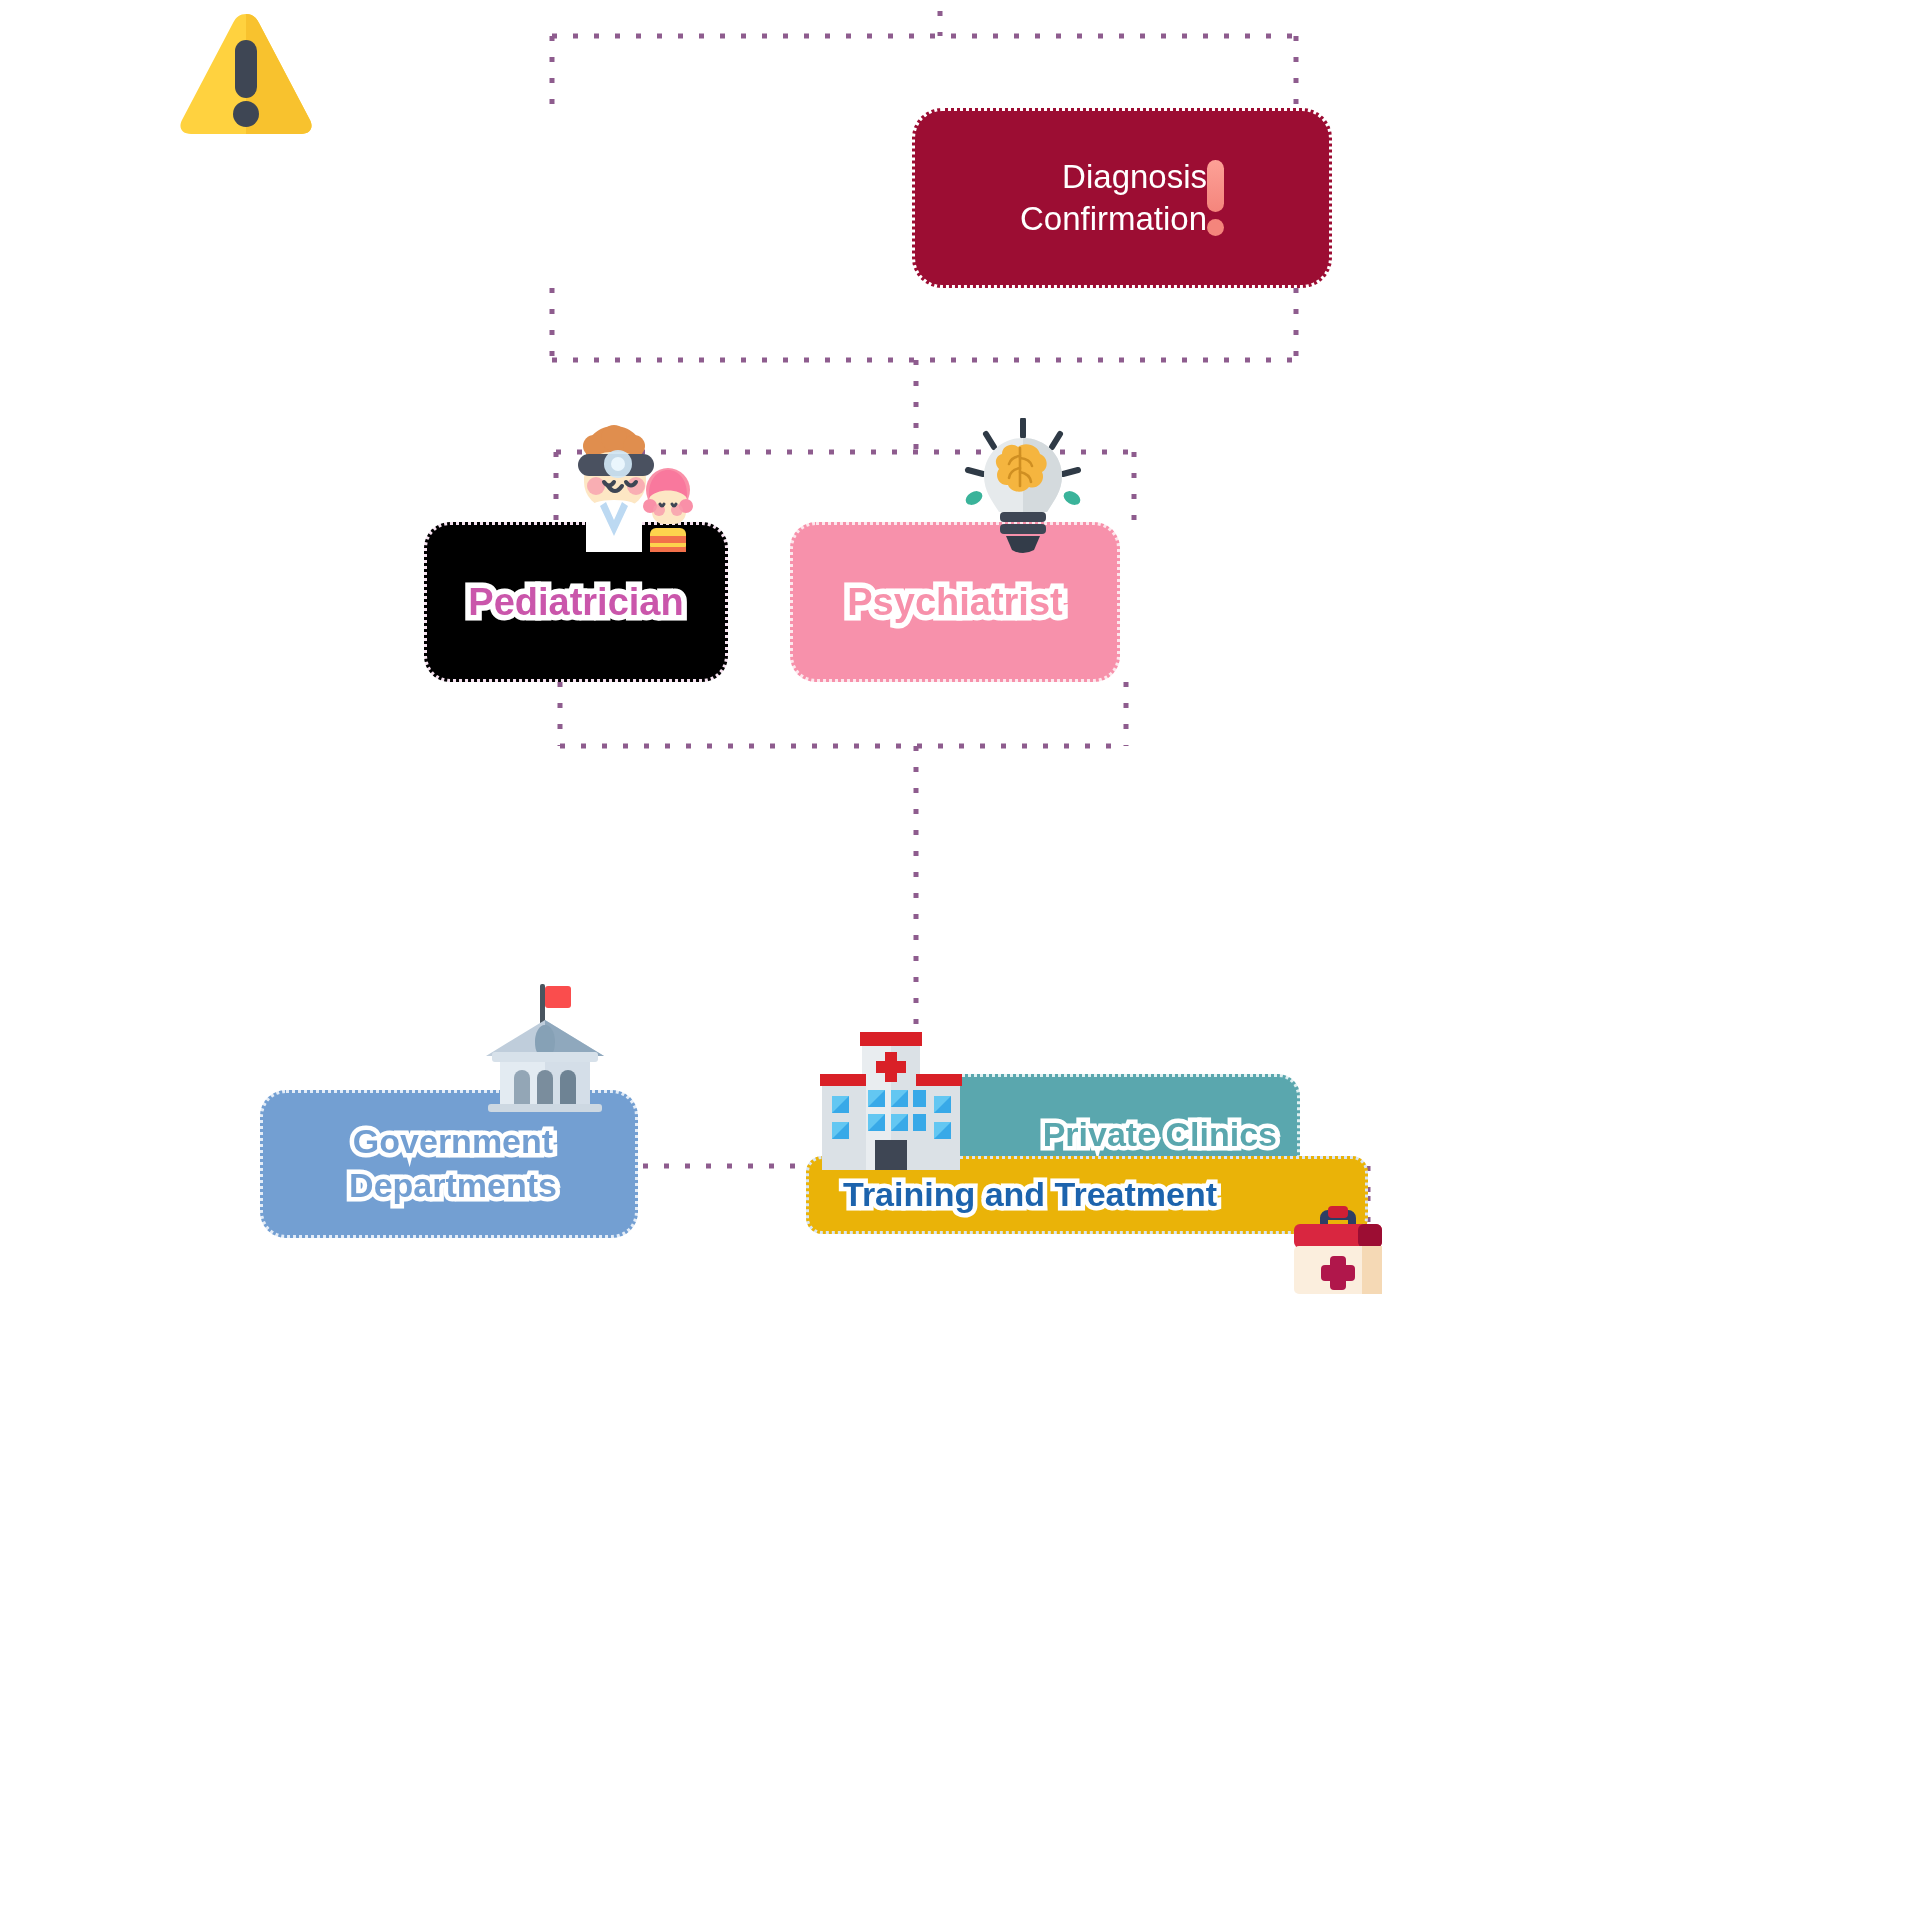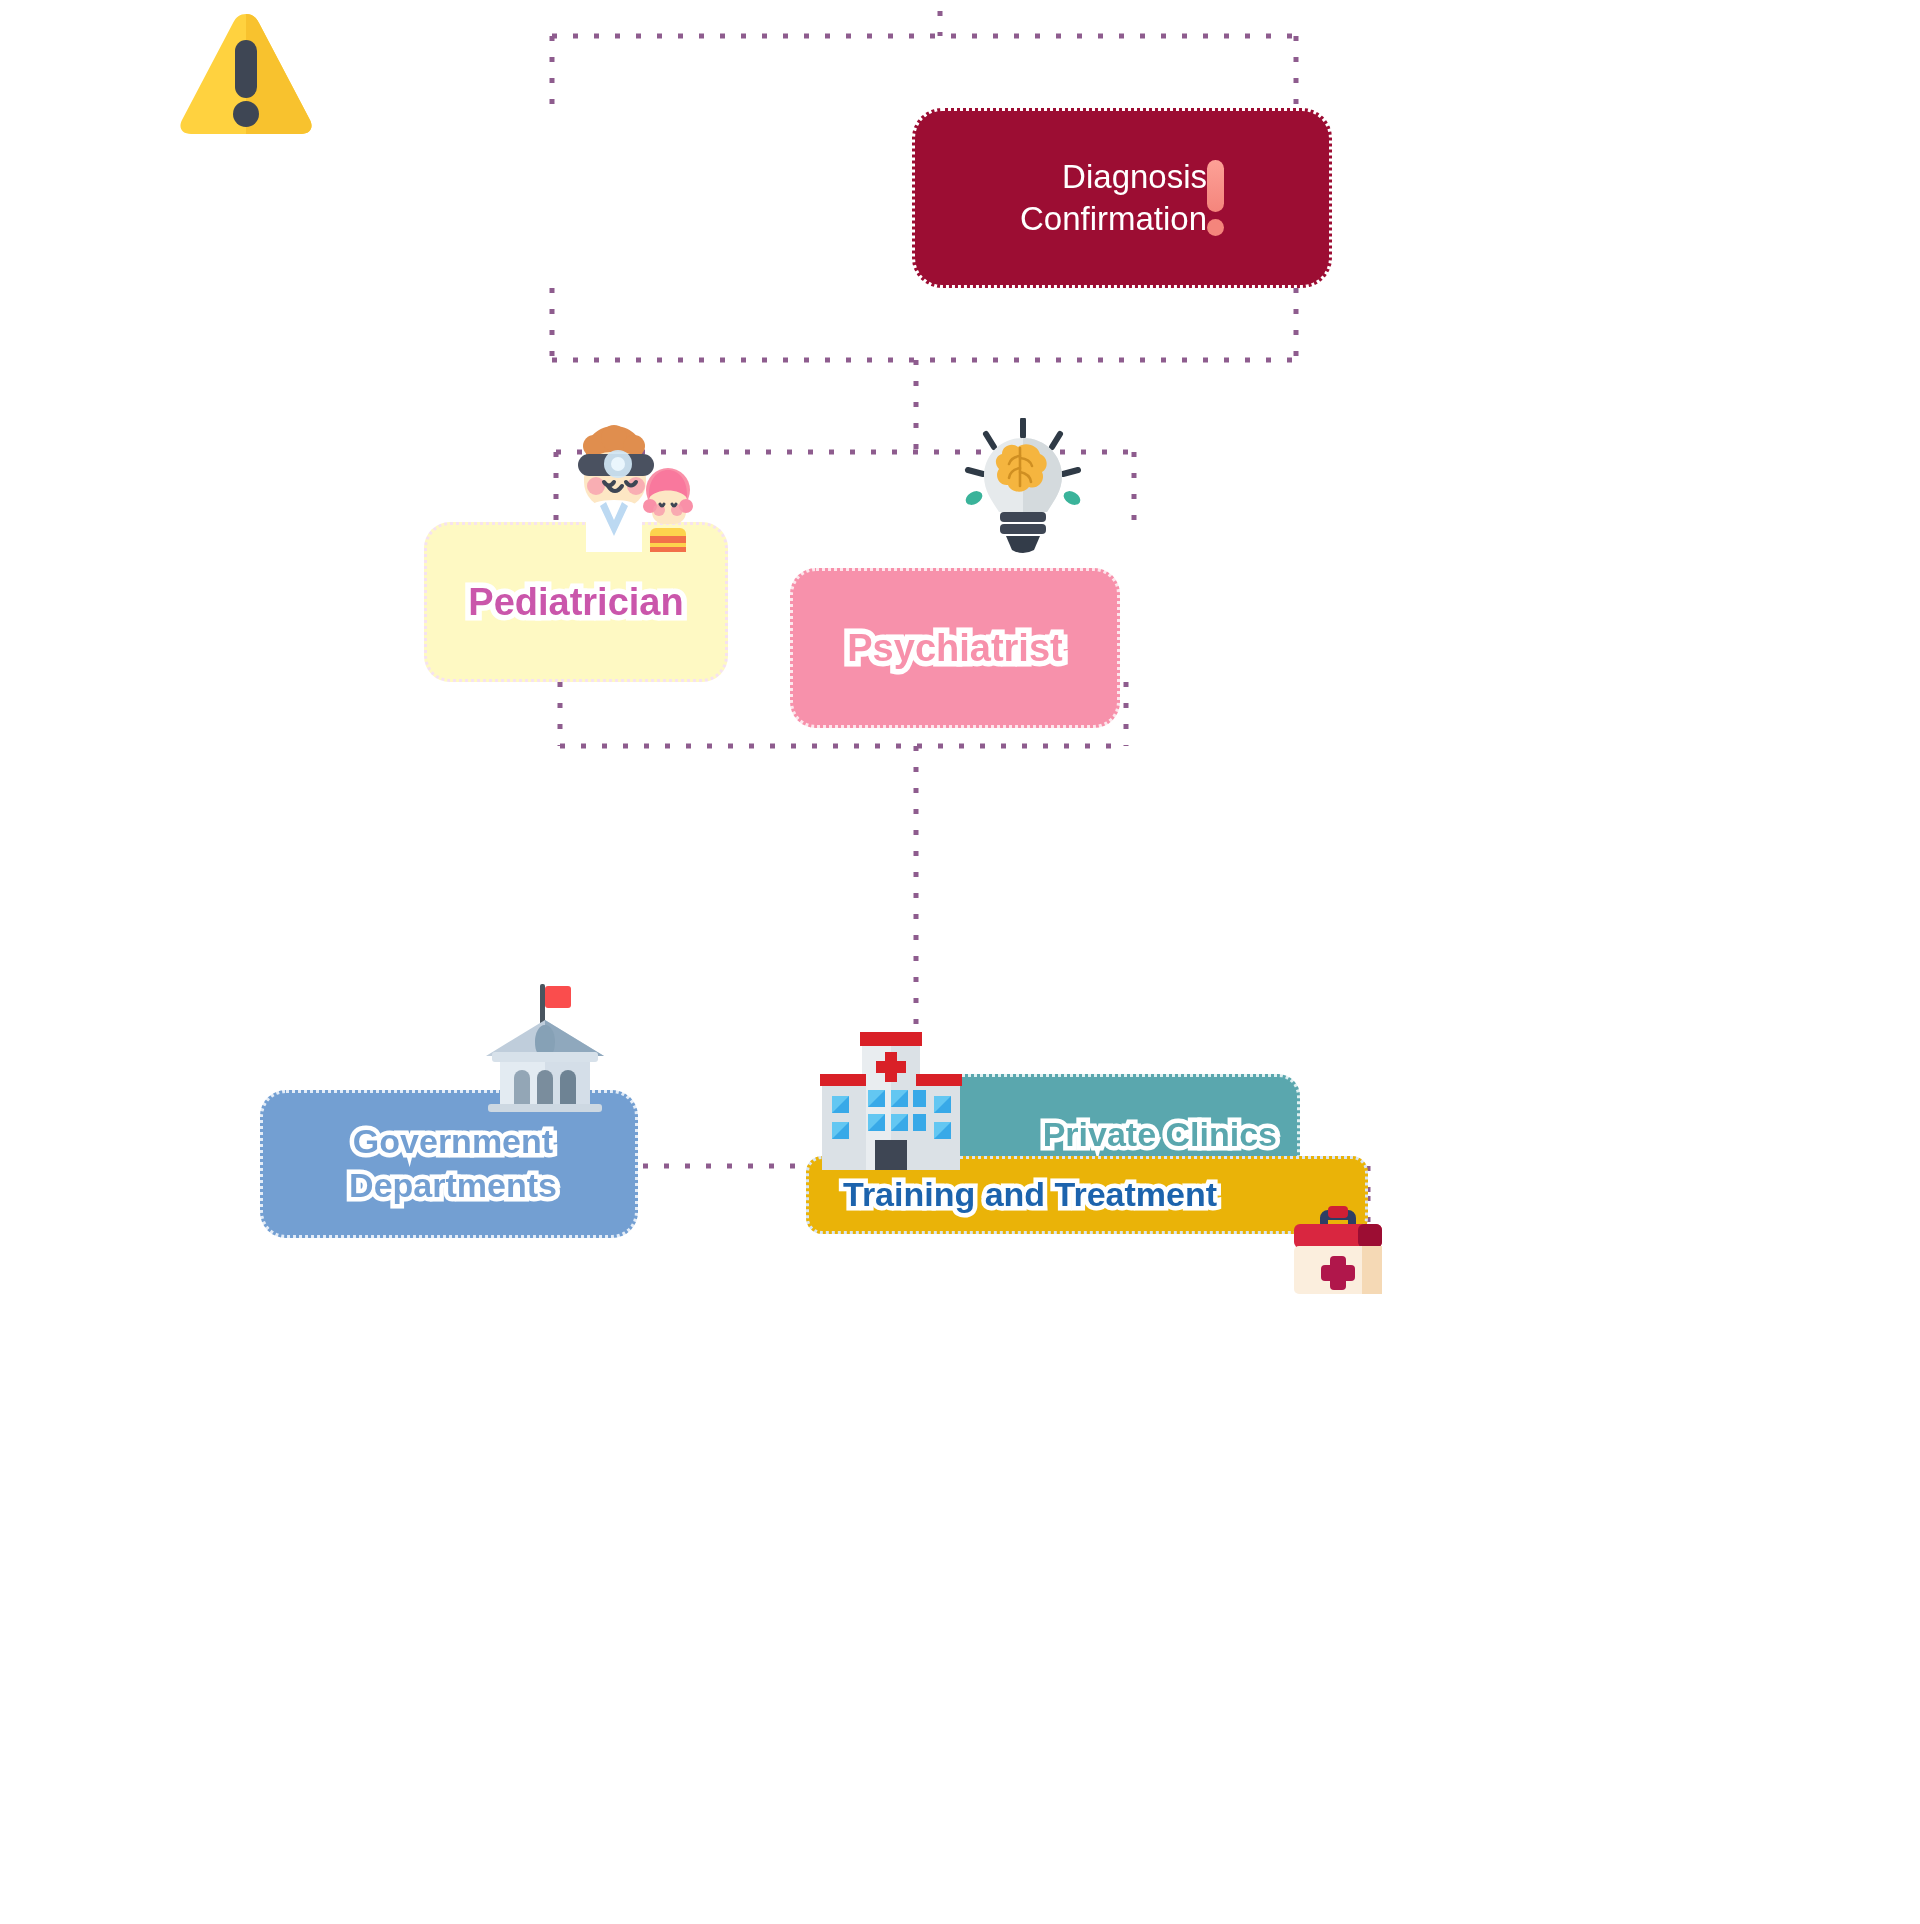--- a/index.html
+++ b/index.html
@@ -87,40 +87,39 @@
   .bang-icon .dot {
     width: 17px; height: 17px;
     border-radius: 50%;
     background: #f4857c;
   }
 
   
   #node-ped {
     left: 424px; top: 522px;
     width: 304px; height: 160px;
-    background: #fef9c3;
+    background: #000000;
     border: 3px dotted #f6e2f0;
     border-radius: 26px;
   }
   #node-ped .label {
     font-size: 38px;
     font-weight: 700;
     color: #ca56ab;
     -webkit-text-stroke: 11px #ffffff;
     paint-order: stroke fill;
   }
 
   
   #node-psy {
     left: 790px; top: 522px;
     width: 330px; height: 160px;
     background: #f791ab;
     border: 3px dotted #fde6ec;
     border-radius: 26px;
-    margin-top: 46px;
   }
   #node-psy .label {
     font-size: 38px;
     font-weight: 700;
     color: #f791ab;
     -webkit-text-stroke: 11px #ffffff;
     paint-order: stroke fill;
   }
 
   

